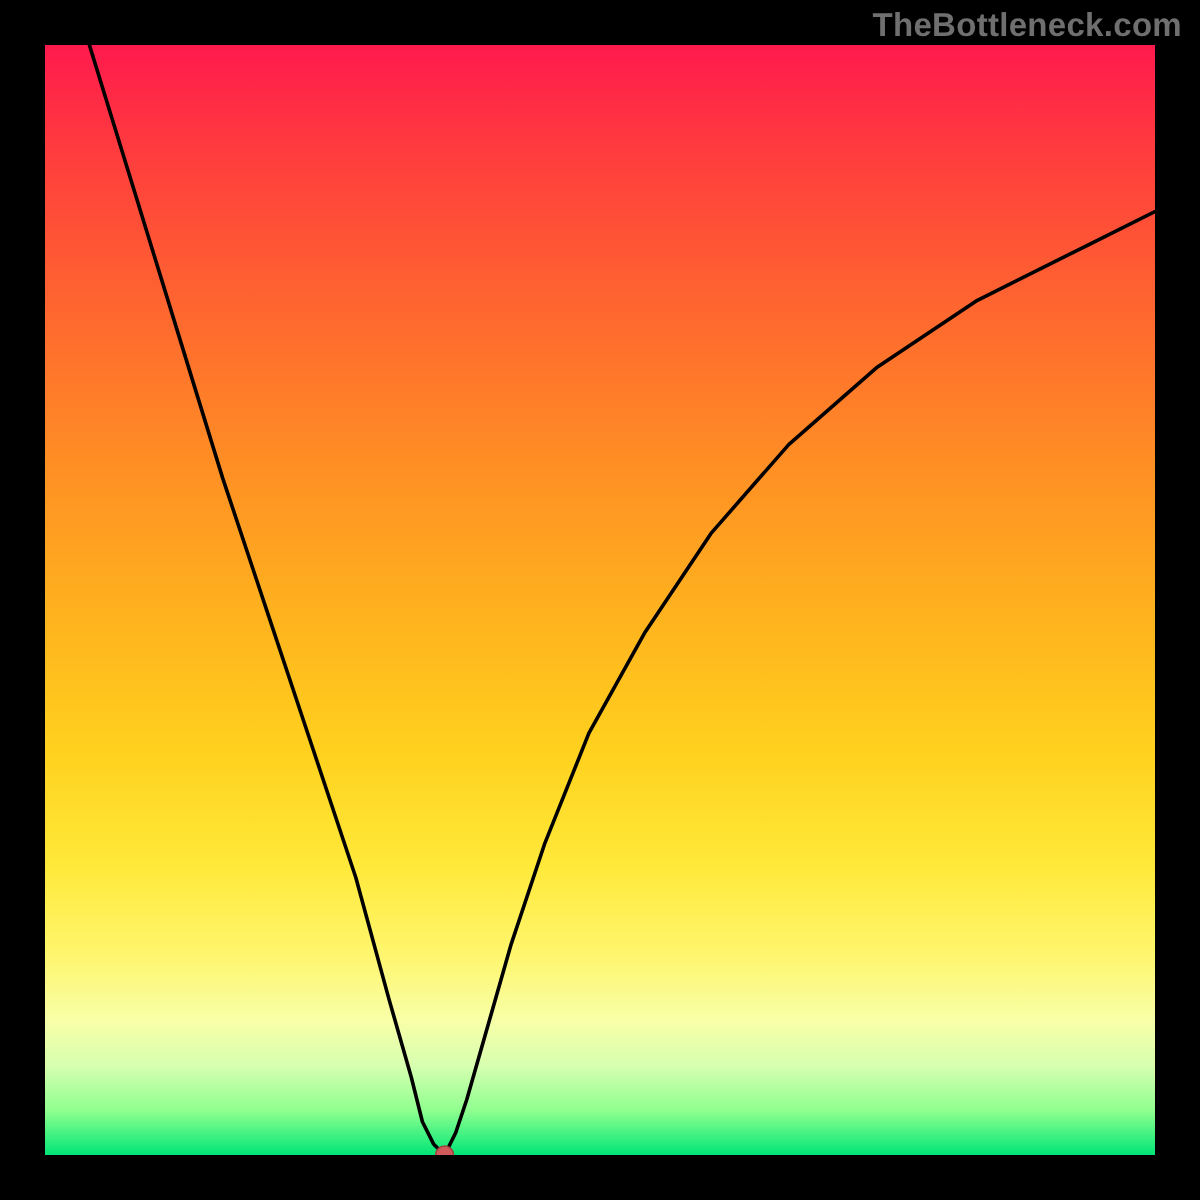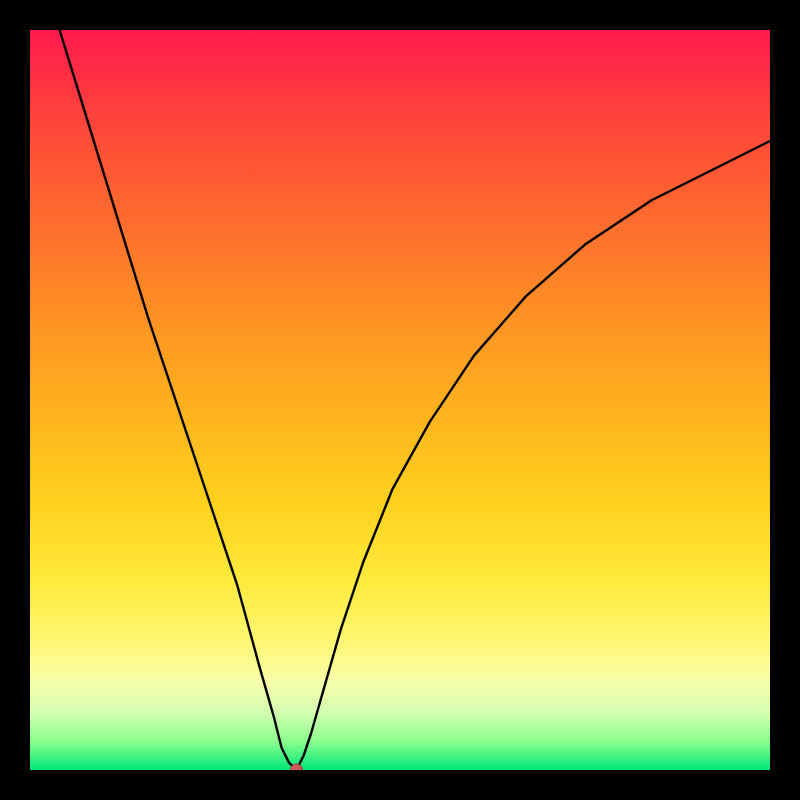--- a/index.html
+++ b/index.html
@@ -66,20 +66,21 @@
   .marker {
     fill: #d05a5a;
     stroke: #a04040;
     stroke-width: 1;
   }
 </style>
 </head>
 <body>
 
 <div class="page">
+  <div class="attribution">TheBottleneck.com</div>
 
   <div class="plot">
     <svg id="chart-svg" viewBox="0 0 740 740">
       <path id="curve-left" class="curve" d="M29.6 0.0 L59.2 96.2 L88.8 192.4 L118.4 288.6 L148.0 377.4 L177.6 466.2 L207.2 555.0 L229.4 636.4 L244.2 688.2 L251.6 717.8 L259.0 732.6 L266.4 740.0"></path>
       <path id="curve-right" class="curve" d="M266.4 740.0 L273.8 725.2 L281.2 703.0 L296.0 651.2 L310.8 599.4 L333.0 532.8 L362.6 458.8 L399.6 392.2 L444.0 325.6 L495.8 266.4 L555.0 214.6 L621.6 170.2 L695.6 133.2 L740.0 111.0"></path>
       <circle id="min-marker" class="marker" r="6" cx="266.4" cy="740.0"></circle>
     </svg>
   </div>
 </div>
 

